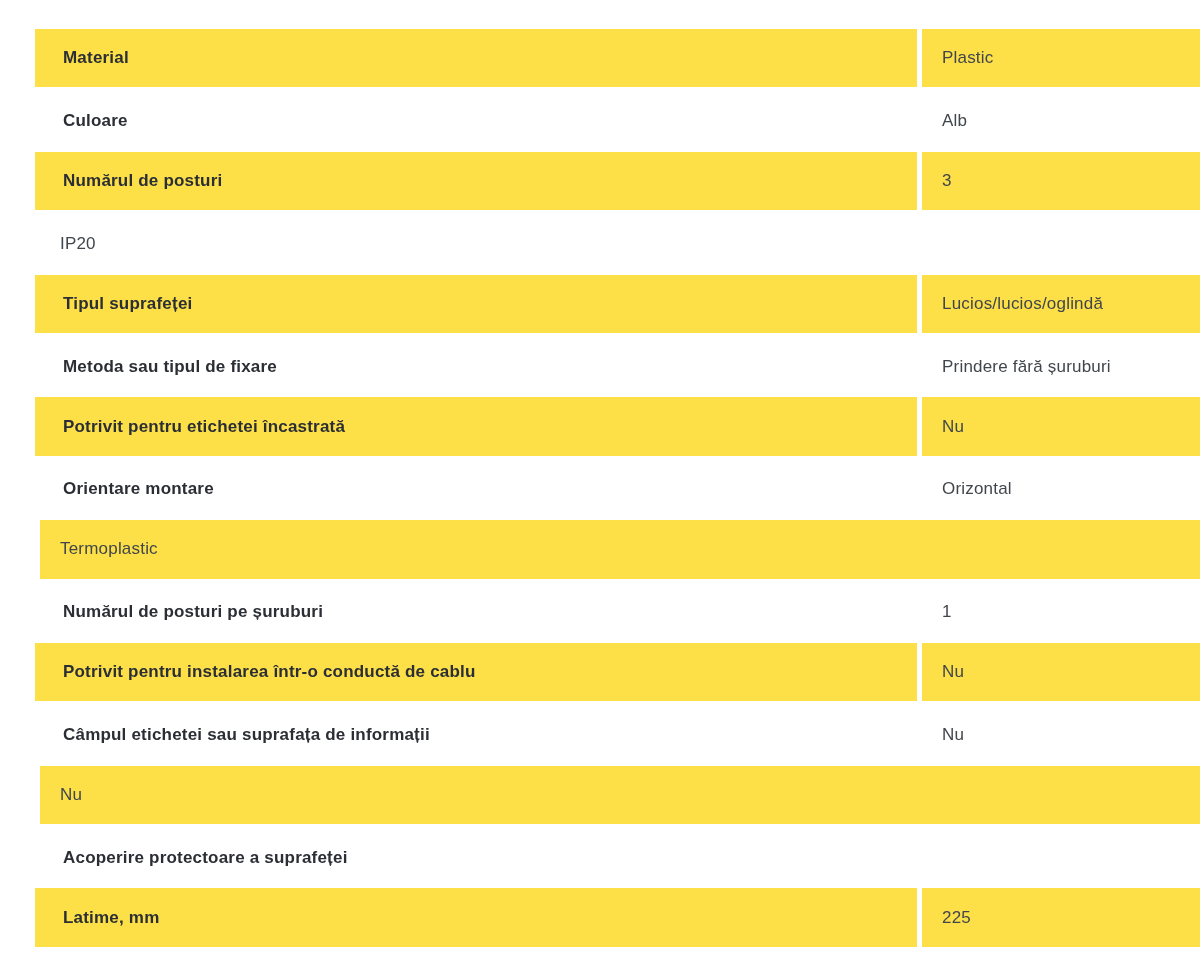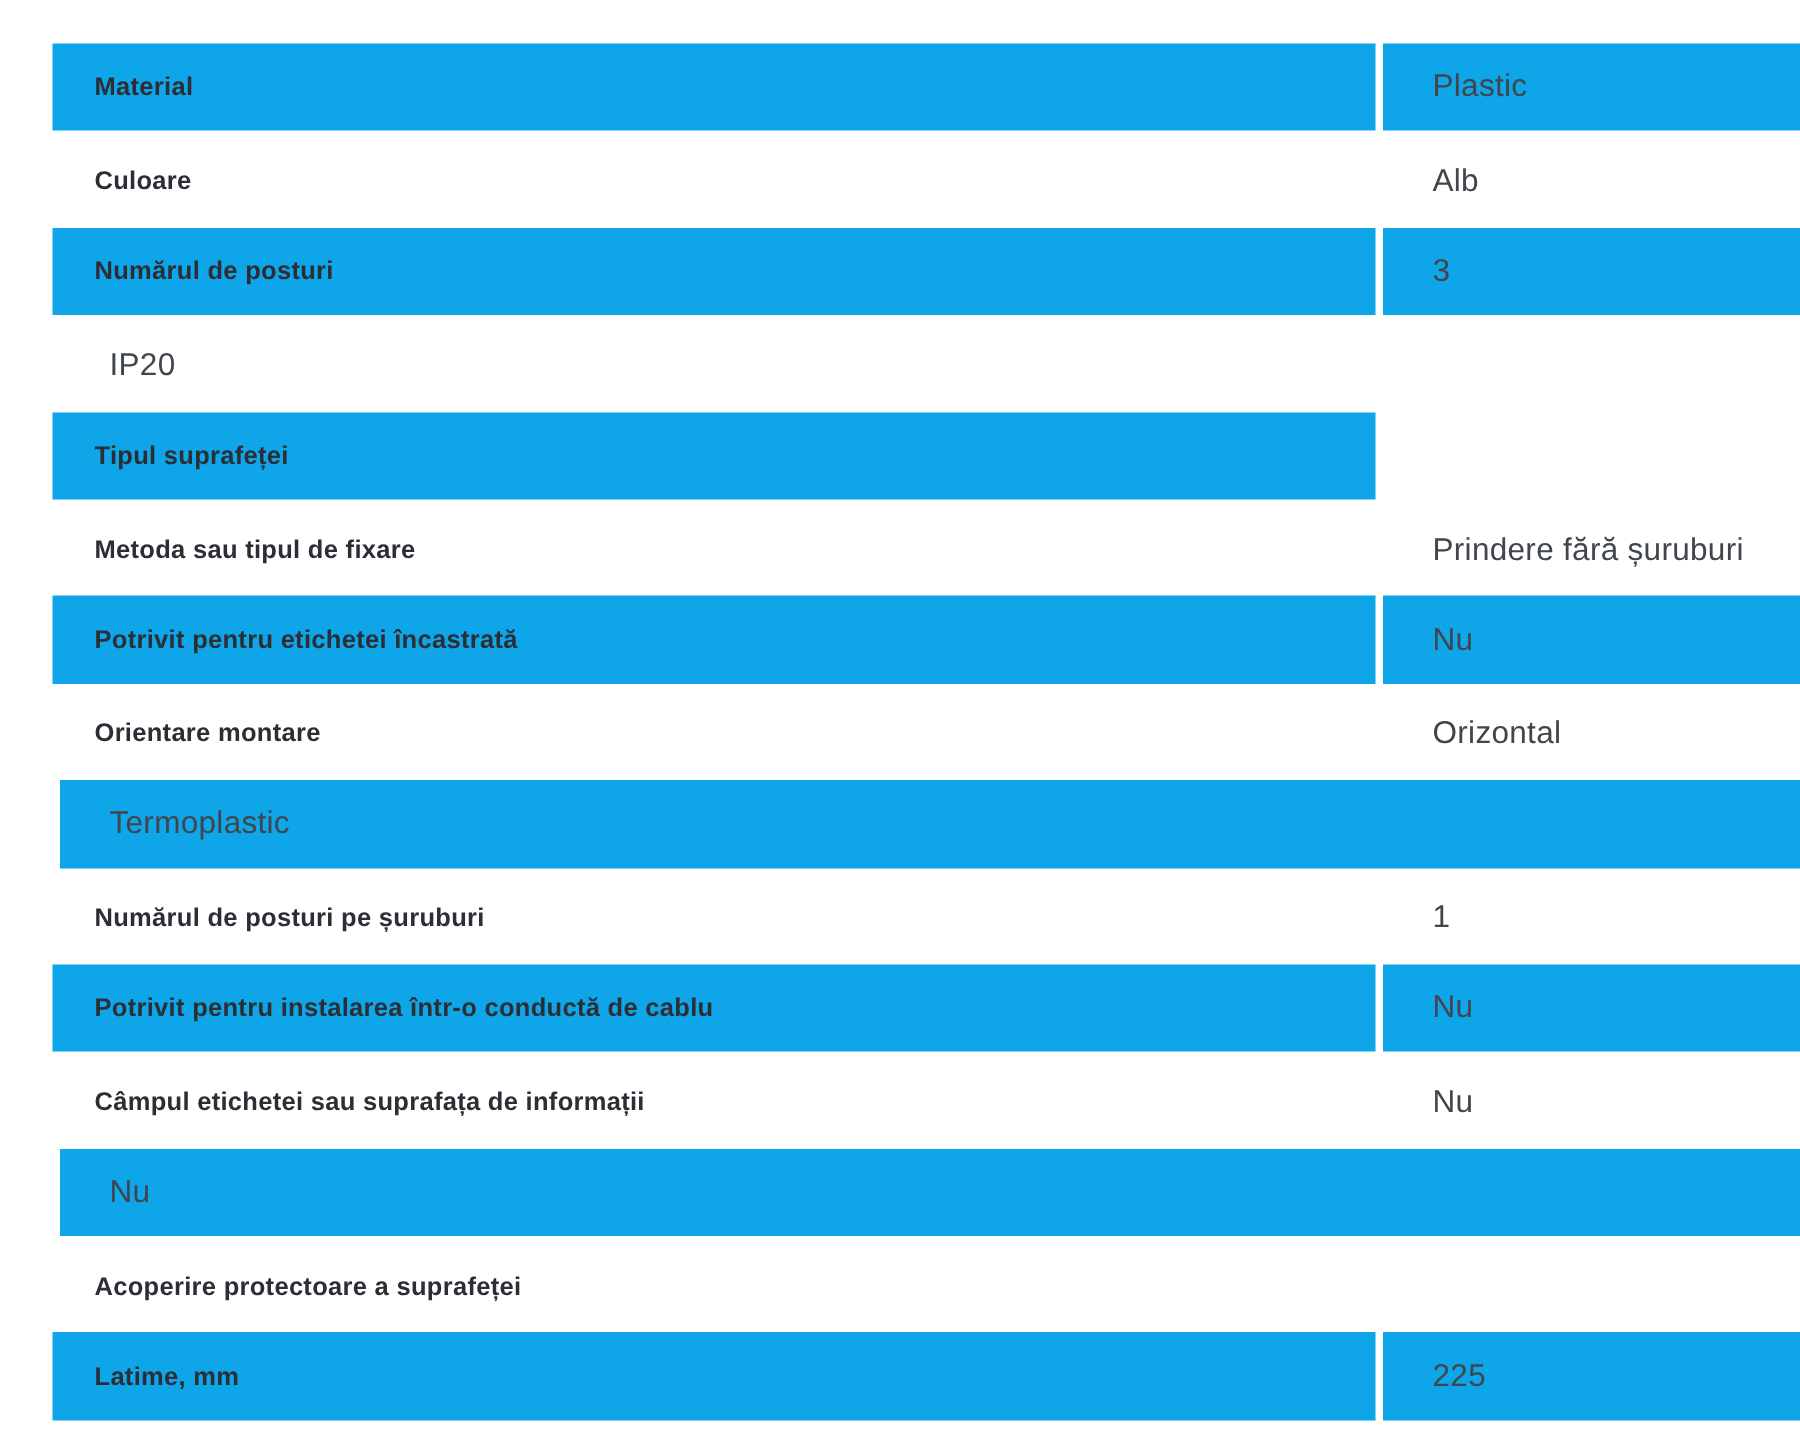--- a/index.html
+++ b/index.html
@@ -28,36 +28,36 @@
   .spec-row.alt {
     border-bottom: 3px solid #ffffff;
   }
   .cell {
     display: flex;
     align-items: center;
     box-sizing: border-box;
     background: transparent;
   }
   .spec-row.alt .cell {
-    background: #0ea5e9;
+    background: #fde047;
   }
   .cell.label {
     width: 882px;
     flex: 0 0 882px;
     padding-left: 28px;
     font-size: 17px;
     font-weight: 600;
     color: #2b2e34;
     letter-spacing: 0.2px;
   }
   .cell.value {
     flex: 1 1 auto;
     margin-left: 5px;
-    padding-left: 33px;
-    font-size: 21px;
+    padding-left: 20px;
+    font-size: 17px;
     font-weight: 400;
     color: #41464d;
     letter-spacing: 0.2px;
   }
 </style>
 </head>
 <body>
 
 <div class="specs-table">
 
@@ -75,20 +75,21 @@
     <div class="cell label">Numărul de posturi</div>
     <div class="cell value">3</div>
   </div>
 
   <div class="spec-row">
     <div class="cell value">IP20</div>
   </div>
 
   <div class="spec-row alt">
     <div class="cell label">Tipul suprafeței</div>
+    <div class="cell value">Lucios/lucios/oglindă</div>
   </div>
 
   <div class="spec-row">
     <div class="cell label">Metoda sau tipul de fixare</div>
     <div class="cell value">Prindere fără șuruburi</div>
   </div>
 
   <div class="spec-row alt">
     <div class="cell label">Potrivit pentru etichetei încastrată</div>
     <div class="cell value">Nu</div>

